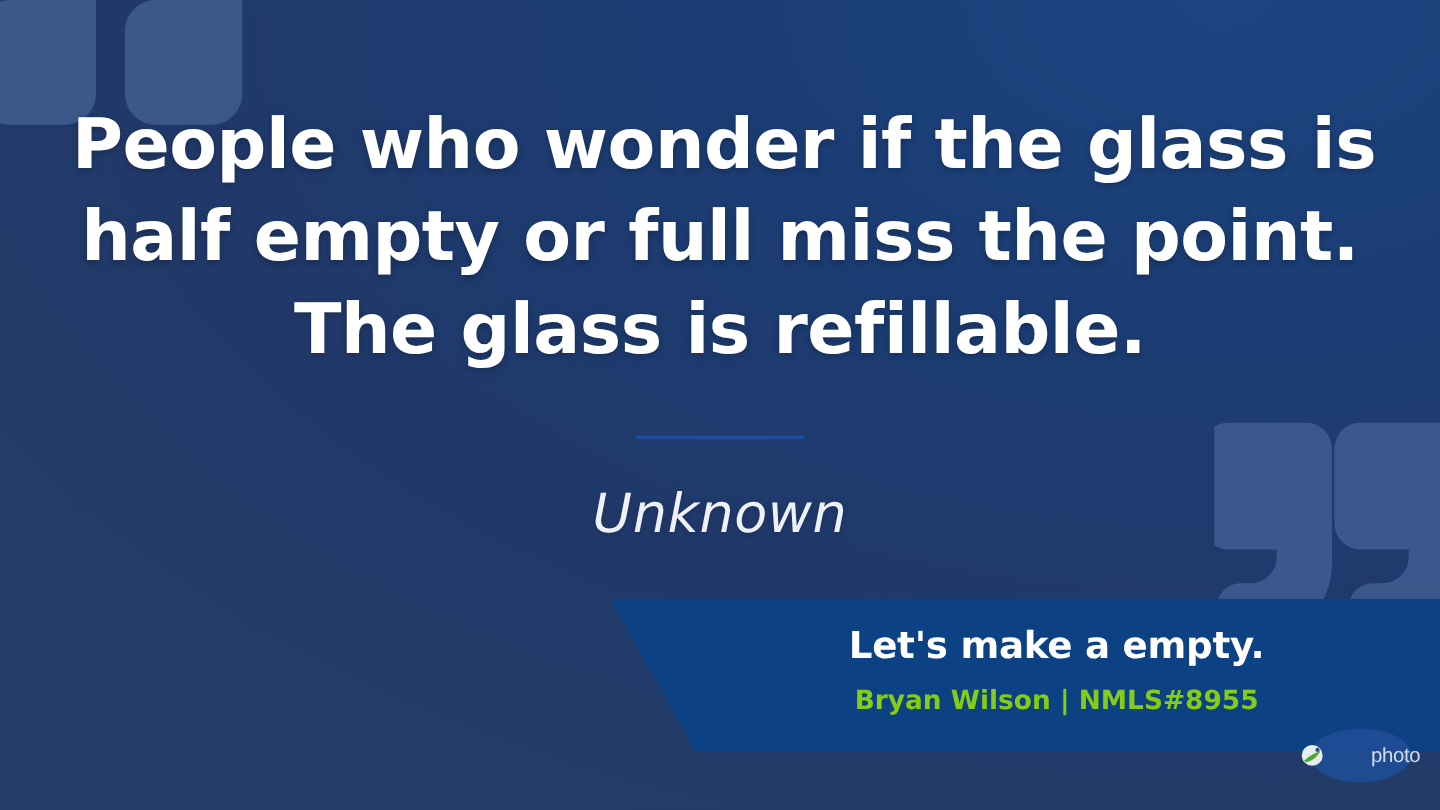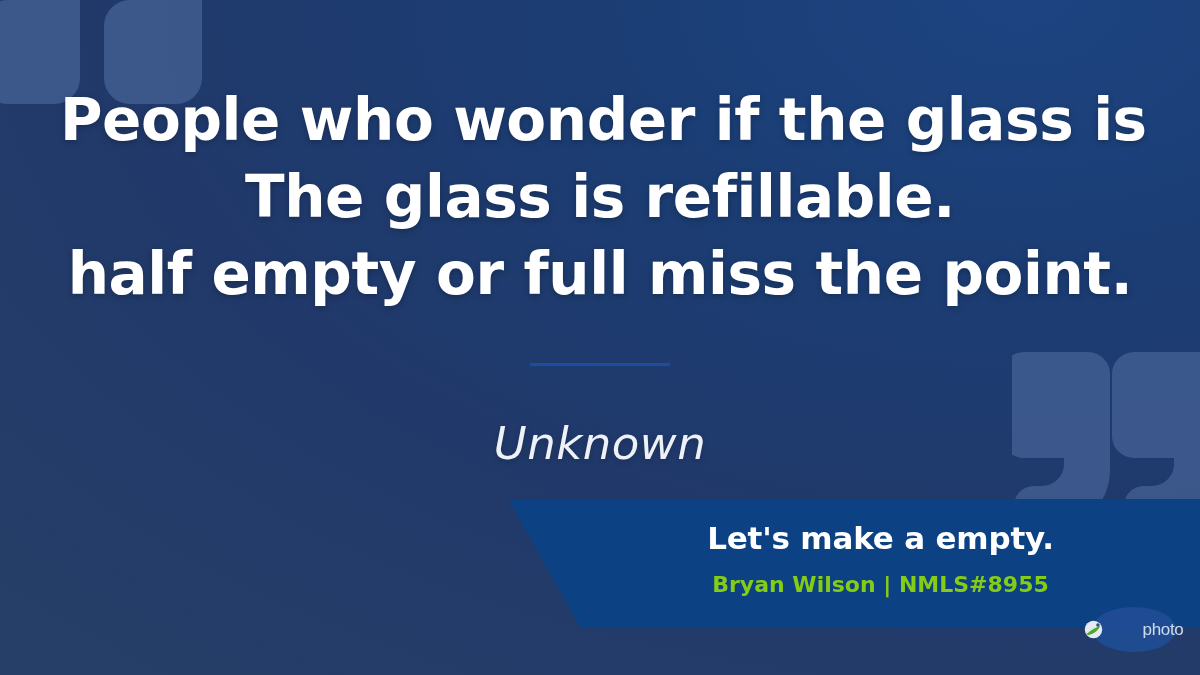--- a/index.html
+++ b/index.html
@@ -71,21 +71,20 @@
     top:400px;
     text-align:center;
     color:#eef2f8;
     font-family:"DejaVu Sans", sans-serif;
     font-style:italic;
     font-weight:300;
     font-size:45px;
     line-height:56px;
     letter-spacing:0.5px;
     text-shadow:0 2px 6px rgba(0,0,0,.2);
-    margin-top:16px;
   }
 
   
   #cta-banner {
     position:absolute;
     left:505px;
     top:499px;
     width:695px;
     height:128px;
     background:#0c4284;
@@ -162,22 +161,22 @@
     <path fill="#4d6a9e" d="M12 0 h64 a22 22 0 0 1 22 22 v96 a62 62 0 0 1 -62 62 h-14 a20 20 0 0 1 -20 -20 v-6
              a20 20 0 0 1 20 -20 h8 a22 22 0 0 0 22 -22 v-6 h-40 a22 22 0 0 1 -22 -22 v-62
              a22 22 0 0 1 22 -22 z"></path>
     <path fill="#4d6a9e" d="M122 0 h64 a22 22 0 0 1 22 22 v96 a62 62 0 0 1 -62 62 h-14 a20 20 0 0 1 -20 -20 v-6
              a20 20 0 0 1 20 -20 h8 a22 22 0 0 0 22 -22 v-6 h-40 a22 22 0 0 1 -22 -22 v-62
              a22 22 0 0 1 22 -22 z"></path>
   </svg>
 
   <div id="quote-block">
     <div class="q-line">People who wonder if the glass is</div>
+    <div class="q-line">half empty or full miss the point.</div>
     <div class="q-line">The glass is refillable.</div>
-    <div class="q-line">half empty or full miss the point.</div>
   </div>
 
   <div id="divider"></div>
 
   <div id="attribution">Unknown</div>
 
   <div id="cta-banner">
     <div id="cta-title">Let's make a empty.</div>
     <div id="cta-sub">Bryan Wilson | NMLS#8955</div>
   </div>

